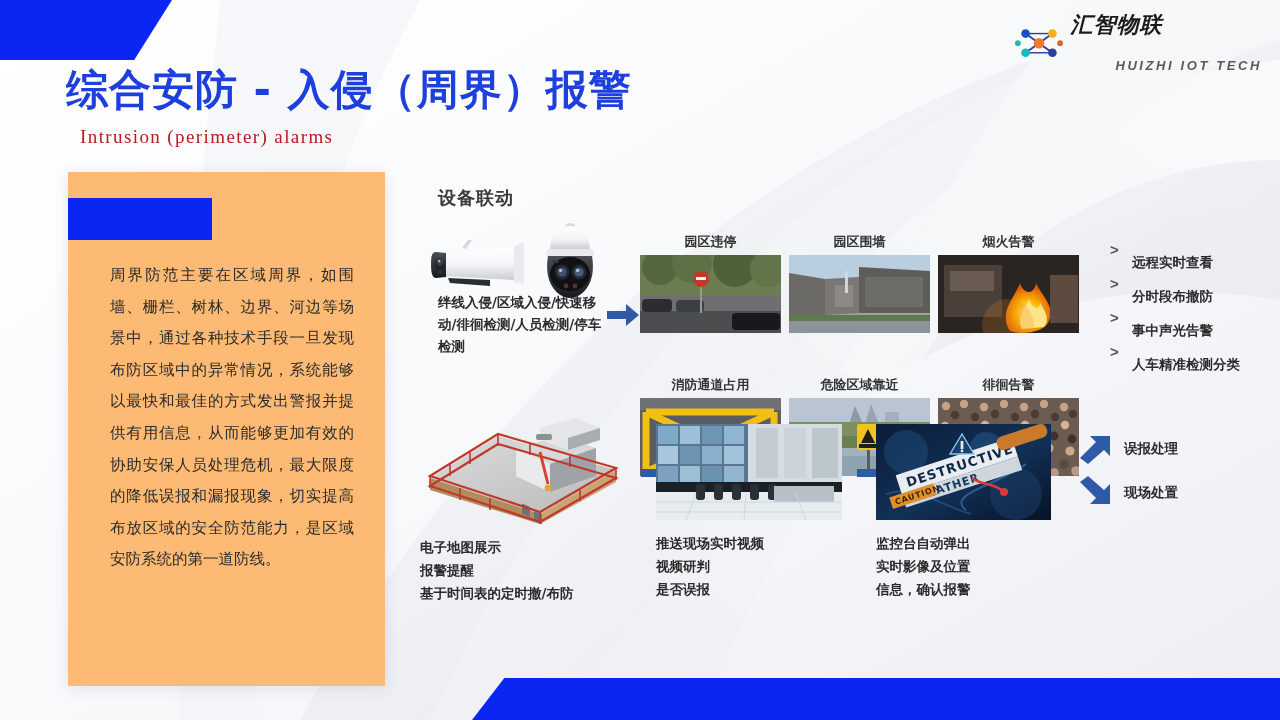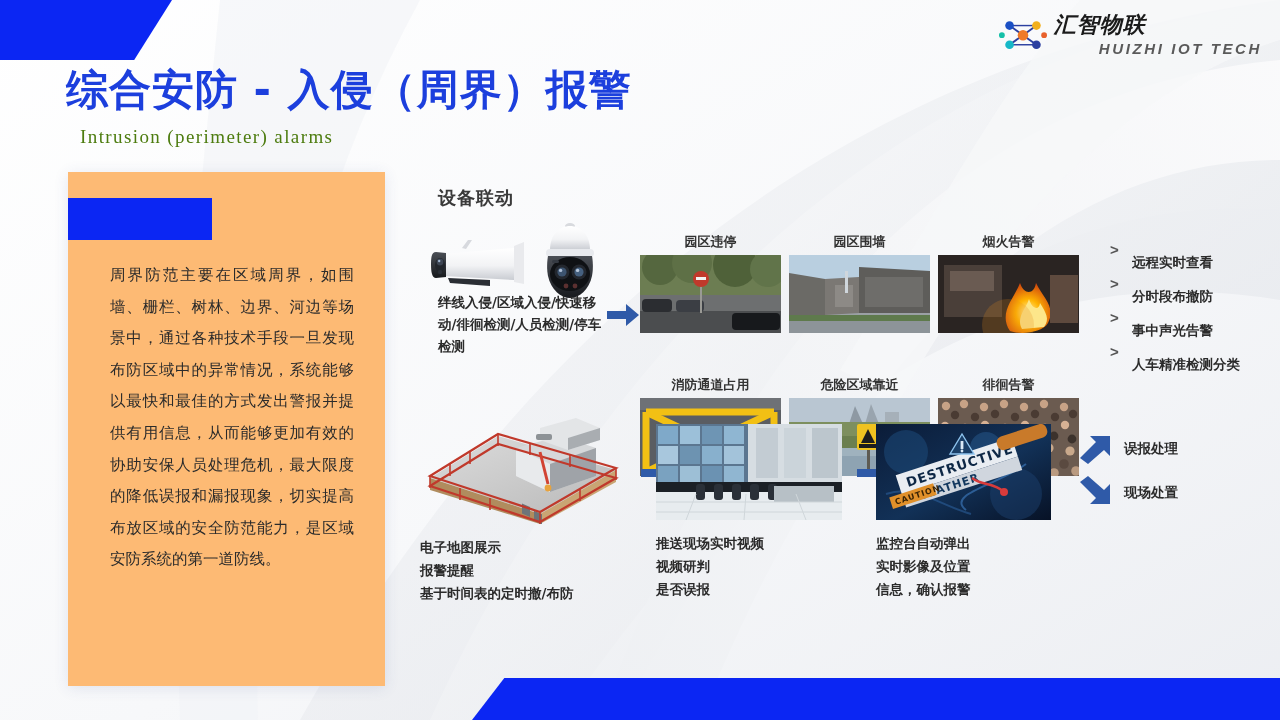--- a/index.html
+++ b/index.html
@@ -26,32 +26,32 @@
     background:var(--brand,#0b26f3);
     clip-path:polygon(4% 0,100% 0,100% 100%,0 100%);
     z-index:2;
   }
 
   
   .logo { position:absolute; top:14px; right:18px; display:flex; align-items:center; gap:7px; z-index:4;font-style:italic; }
   .logo-mark { width:48px; height:40px; flex:none; }
   .logo-text { display:flex; flex-direction:column; line-height:1; }
   .logo-cn { font-size:22px; font-weight:bold; color:#1b1b1b; letter-spacing:1px; font-family:"DejaVu Sans",sans-serif; }
-  .logo-en { font-size:15px; color:#5a5a5a; letter-spacing:2.6px; margin-top:5px; font-weight:bold;padding-left:45px; }
+  .logo-en { font-size:13px; color:#5a5a5a; letter-spacing:2.6px; margin-top:23px; font-weight:bold;padding-left:45px; }
 
   
   .title {
     position:absolute; left:66px; top:62px; z-index:3;
     font-size:42px; font-weight:bold; color:#1c3fdd;
     letter-spacing:1px; font-family:"DejaVu Sans",sans-serif;
     white-space:nowrap;
   }
   .subtitle {
     position:absolute; left:80px; top:126px; z-index:3;
-    font-size:19px; color:#4d7c0f; letter-spacing:1.4px;
+    font-size:19px; color:#b91c1c; letter-spacing:1.4px;
     font-family:"Liberation Serif",serif;
     text-align:right;
   }
 
   
   .card {
     position:absolute; left:68px; top:172px; width:317px; height:514px;
     background:#fdba74; z-index:3;
     box-shadow:0 2px 14px rgba(60,70,140,.12);
   }

